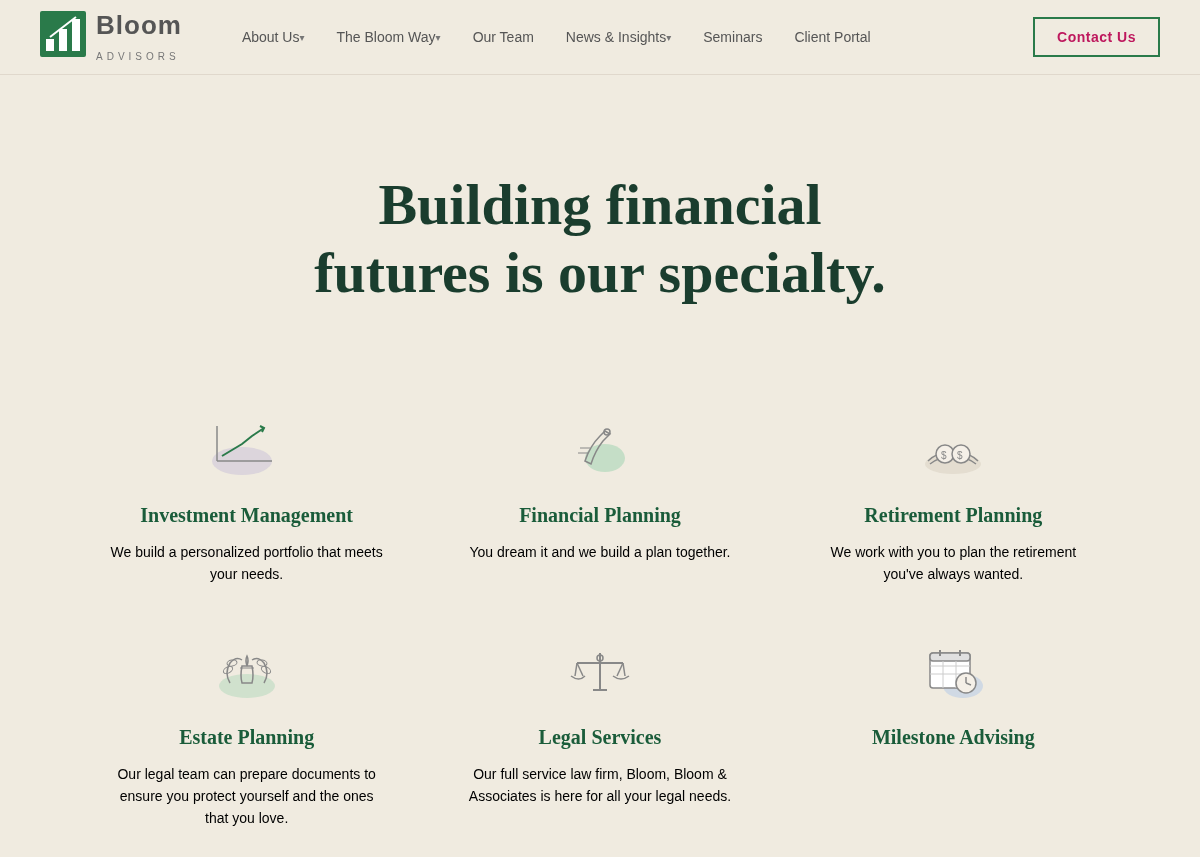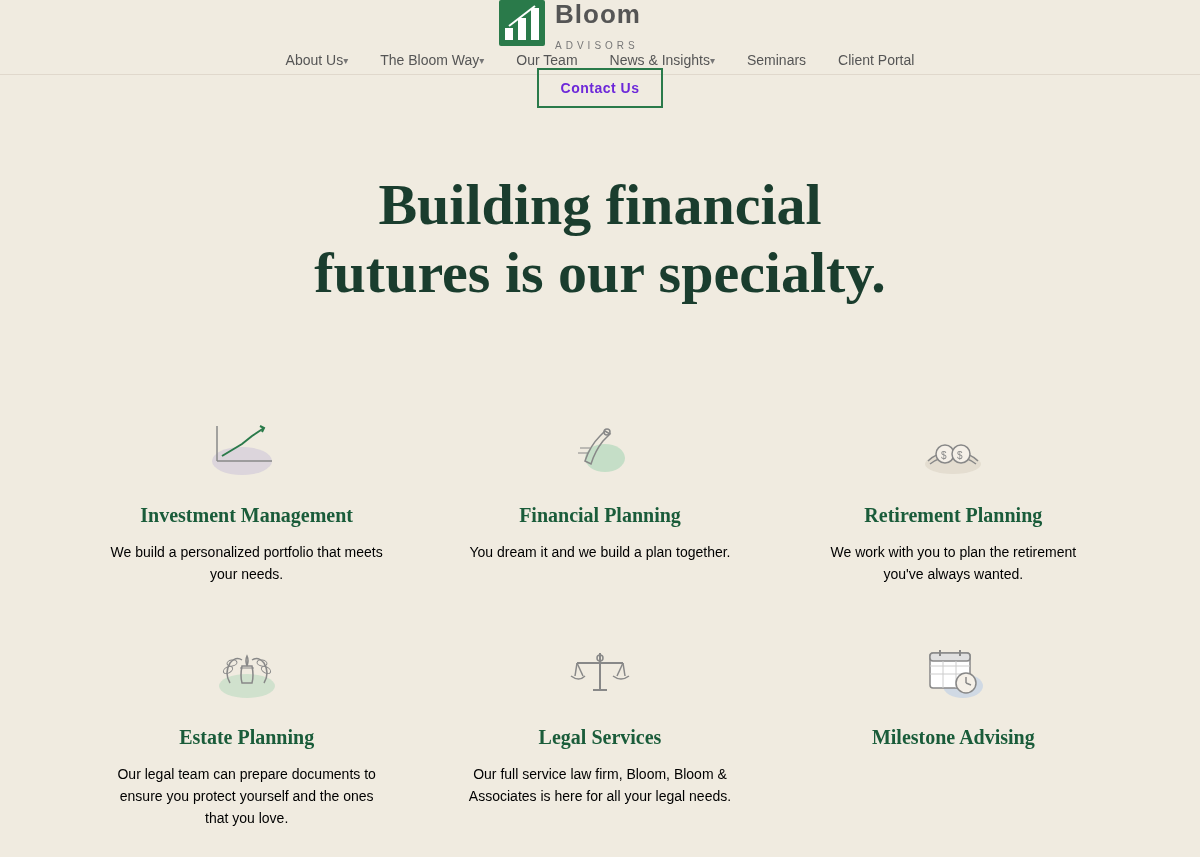--- a/index.html
+++ b/index.html
@@ -12,21 +12,20 @@
     }
 
     
     nav {
       display: flex;
       align-items: center;
       padding: 0 40px;
       height: 75px;
       background-color: #f0ebe0;
       border-bottom: 1px solid #e0d8cc;
-      flex-direction: column;
     }
     .logo {
       display: flex;
       align-items: center;
       gap: 10px;
       text-decoration: none;
       margin-right: 60px;
     }
     .logo-icon {
       width: 46px;
@@ -70,21 +69,21 @@
       text-align: right;
     }
     .chevron {
       font-size: 10px;
       color: #777;
     }
     .contact-btn {
       font-family: Arial, sans-serif;
       font-size: 14px;
       font-weight: 600;
-      color: #6d28d9;
+      color: #be185d;
       border: 2px solid #2a7a4a;
       padding: 10px 22px;
       background: transparent;
       cursor: pointer;
       letter-spacing: 0.5px;
     }
 
     
     .hero {
       text-align: center;

